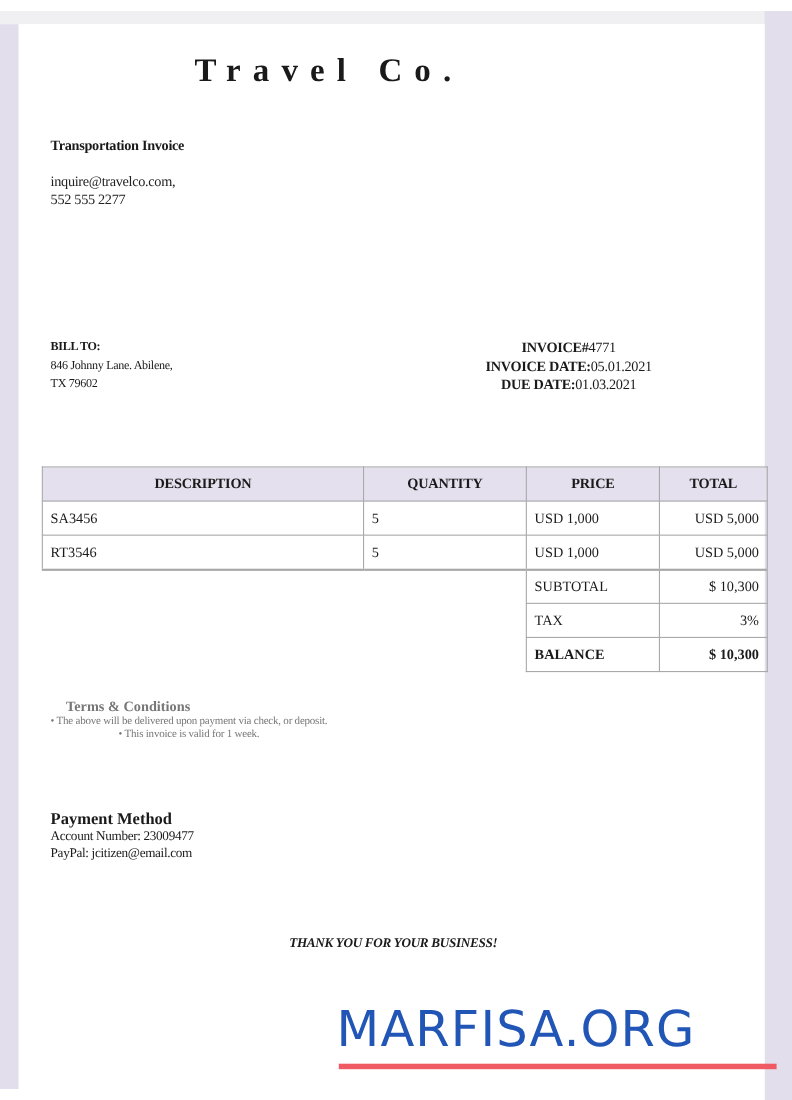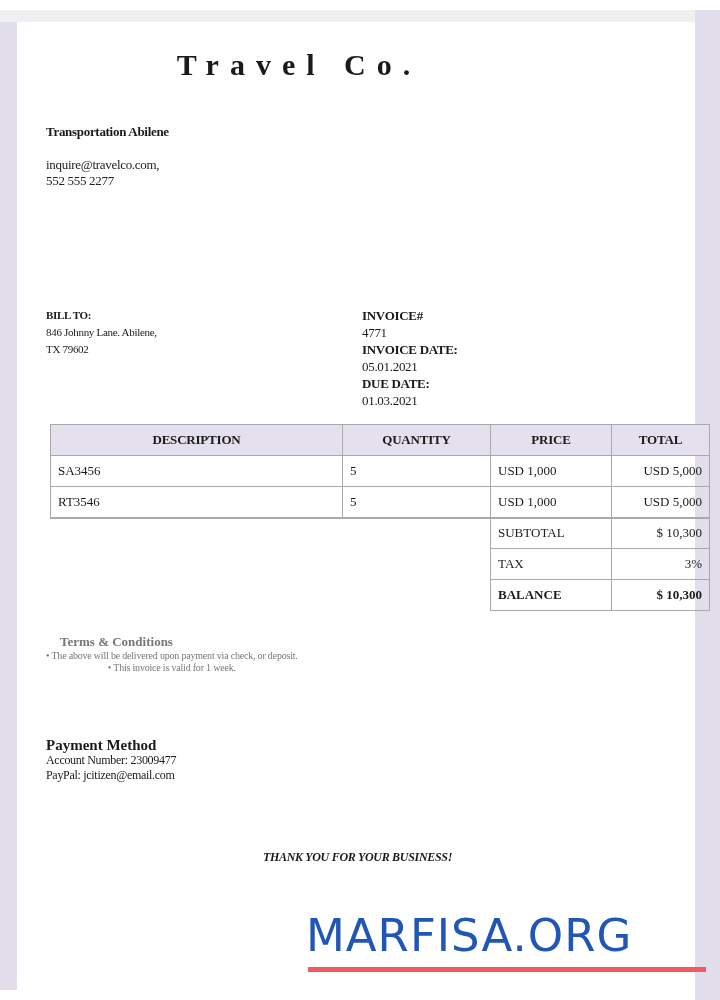--- a/index.html
+++ b/index.html
@@ -20,25 +20,25 @@
       font-size: 30px; font-weight: bold; letter-spacing: 11px;
       font-family: "Liberation Serif", serif;
     }
     .inv-type { left: 46px; top: 124px; font-size: 13px; font-weight: bold; letter-spacing: -0.3px; }
     .contact { left: 46px; top: 157px; font-size: 13px; line-height: 16px; letter-spacing: -0.3px; color: #222; }
 
     .bill { left: 46px; top: 307px; font-size: 11px; line-height: 17px; letter-spacing: -0.3px; }
     .bill .lbl { font-weight: bold; }
 
     .meta { left: 362px; top: 307px; width: 310px; font-size: 13px; line-height: 17px; letter-spacing: -0.3px; }
-    .meta-row { display: flex; justify-content: center; flex-direction: column; }
+    .meta-row { display: flex; justify-content: center; }
     .meta-row .k { font-weight: bold; }
 
     table.items {
-      position: absolute; left: 50px; top: 424px;
+      position: absolute; left: 38px; top: 424px;
       border-collapse: collapse; font-size: 13px;
       font-family: "Liberation Serif", serif;
     }
     table.items td, table.items th {
       border: 1px solid #a9a9a9; height: 31px; padding: 0 7px; box-sizing: border-box;
     }
     table.items th { background: #e4e0ee; font-weight: bold; text-align: center; letter-spacing: -0.2px; }
     .c1 { width: 292px; } .c2 { width: 148px; } .c3 { width: 121px; } .c4 { width: 98px; margin-top: 36px; }
     .r { text-align: right; }
     .noborder { border: none !important; border-top: 2px solid #a9a9a9 !important; }
@@ -62,21 +62,21 @@
 </head>
 <body>
 
 <div class="top-band"></div>
 <div class="side-left"></div>
 <div class="side-right"></div>
 <div class="page"></div>
 
 <div class="abs title">Travel Co.</div>
 
-<div class="abs inv-type">Transportation Abilene</div>
+<div class="abs inv-type">Transportation Invoice</div>
 <div class="abs contact">
   <div>inquire@travelco.com,</div>
   <div>552 555 2277</div>
 </div>
 
 <div class="abs bill">
   <div class="lbl">BILL TO:</div>
   <div>846 Johnny Lane. Abilene,</div>
   <div>TX 79602</div>
 </div>

